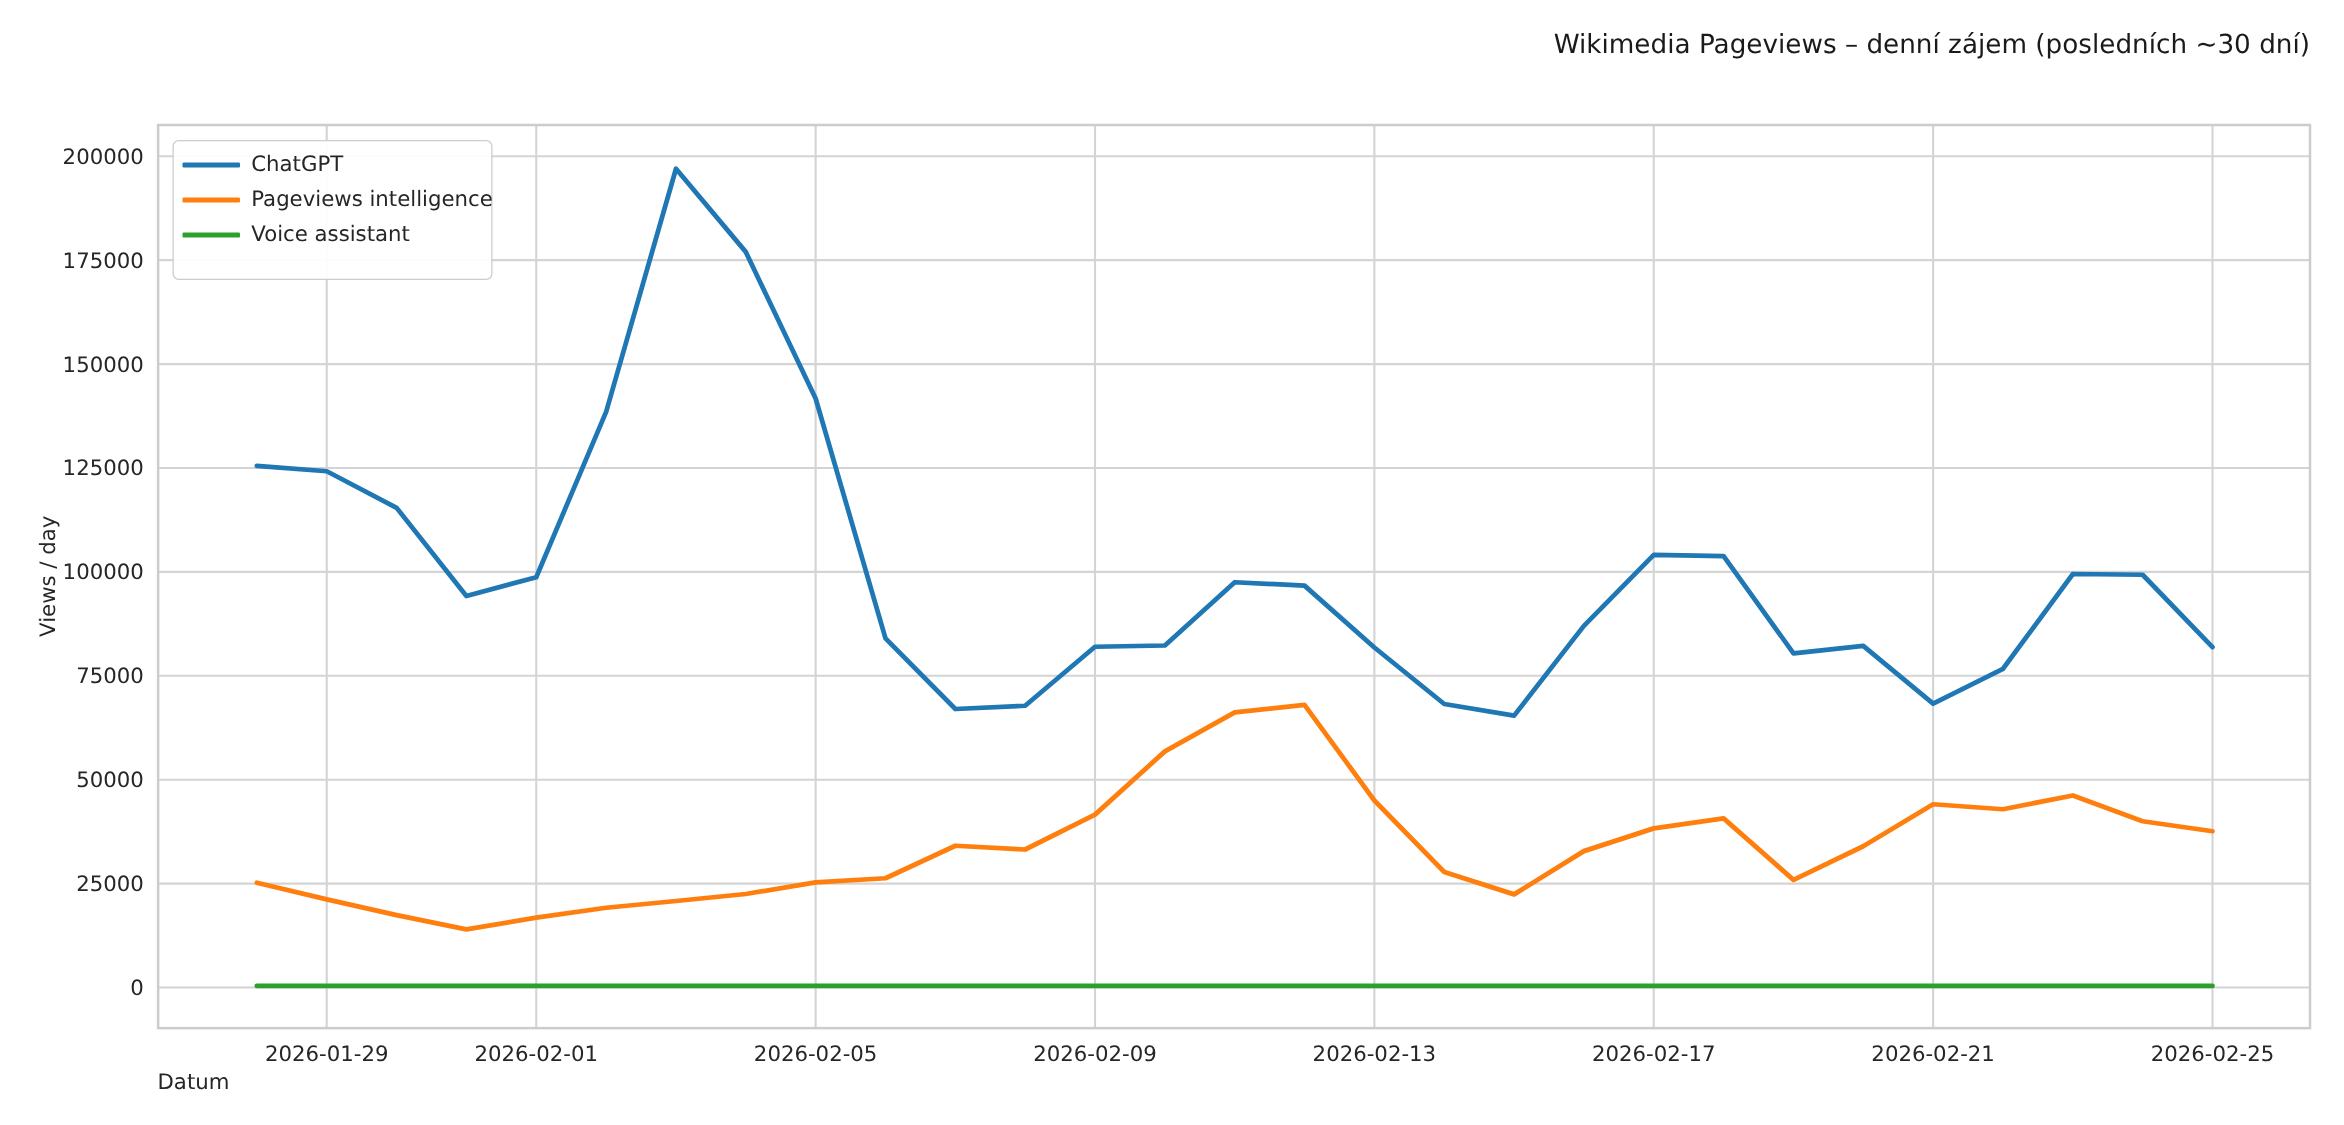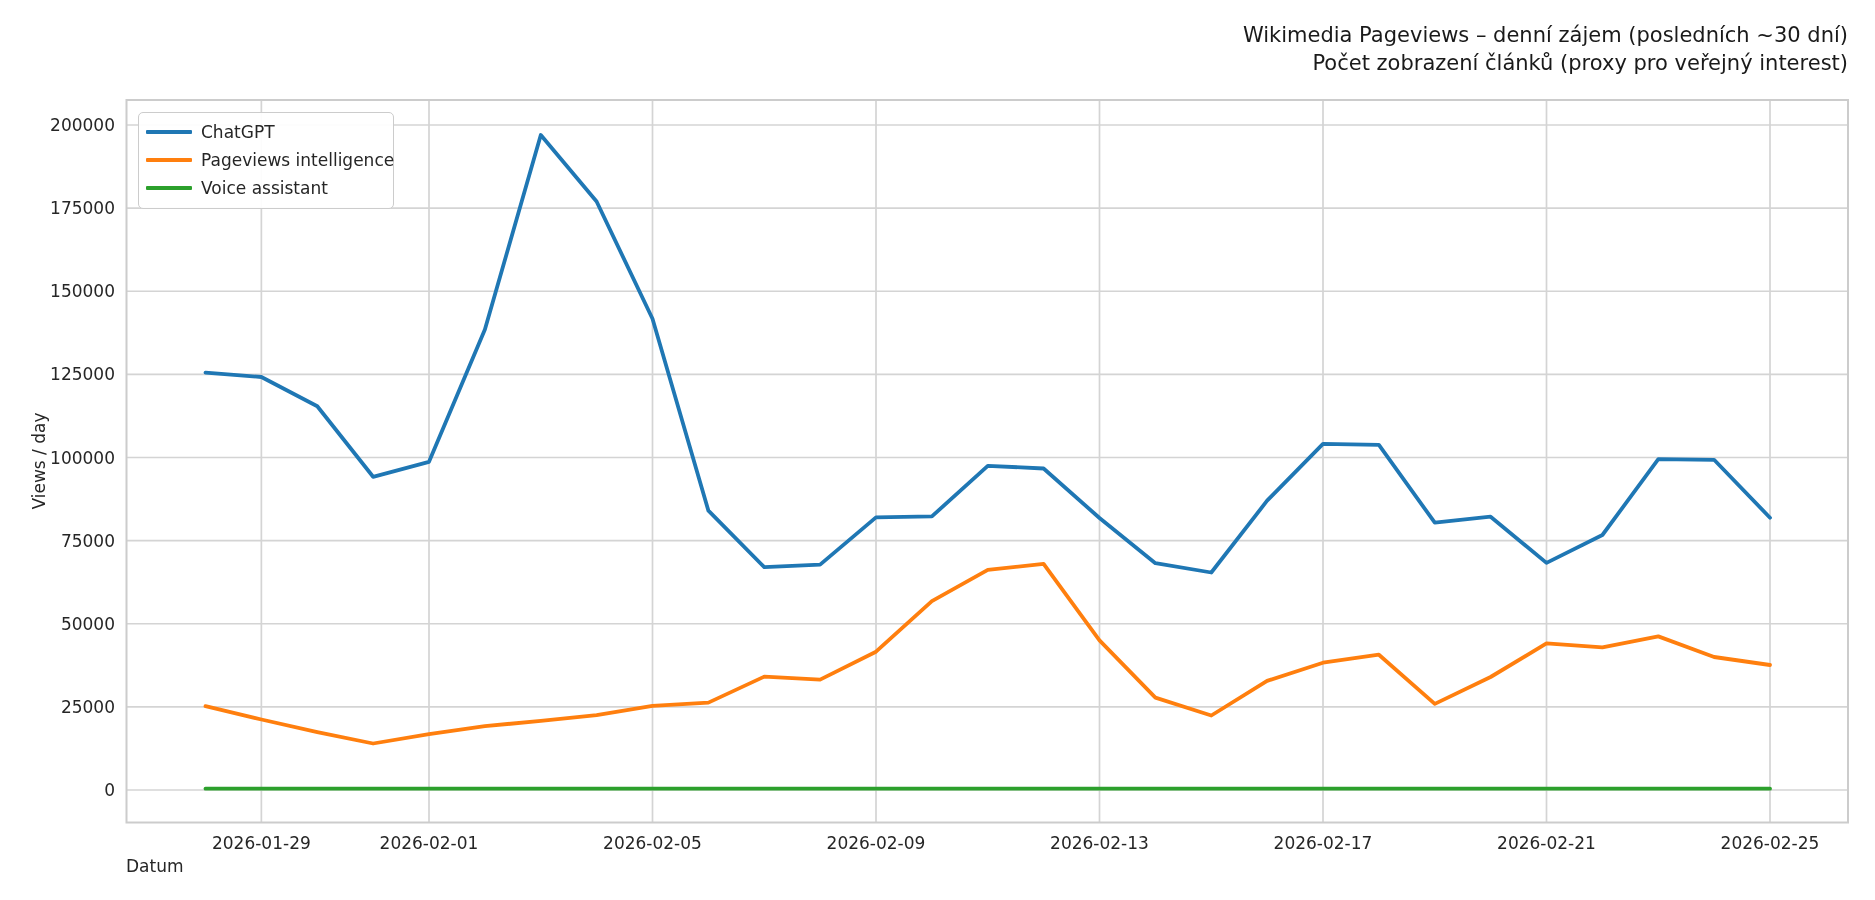--- a/index.html
+++ b/index.html
@@ -23,21 +23,21 @@
   .y-axis-label{
     position:absolute;left:-186px;top:451px;width:450px;
     text-align:center;font-size:17px;color:#262626;
     transform:rotate(-90deg);
   }
   .legend{
     position:absolute;left:138px;top:112px;
     width:256px;
     background:rgba(255,255,255,0.92);
     border:1.5px solid #cccccc;border-radius:5px;
-    padding:5px 0 6px 0;
+    padding:5px 0 21px 0;
     box-sizing:border-box;
   }
   .legend-row{
     display:flex;align-items:center;height:28px;padding-left:7px;
   }
   .legend-swatch{width:46px;height:4.5px;border-radius:1px;flex:0 0 auto;}
   .legend-label{margin-left:9px;font-size:17px;color:#262626;white-space:nowrap;}
   text{font-family:"DejaVu Sans","Liberation Sans",sans-serif;}
 </style>
 </head>
@@ -81,21 +81,20 @@
       <text x="652.5" y="849" text-anchor="middle" font-size="17" fill="#262626">2026-02-05</text>
       <text x="876" y="849" text-anchor="middle" font-size="17" fill="#262626">2026-02-09</text>
       <text x="1099.5" y="849" text-anchor="middle" font-size="17" fill="#262626">2026-02-13</text>
       <text x="1323" y="849" text-anchor="middle" font-size="17" fill="#262626">2026-02-17</text>
       <text x="1546.5" y="849" text-anchor="middle" font-size="17" fill="#262626">2026-02-21</text>
       <text x="1770" y="849" text-anchor="middle" font-size="17" fill="#262626">2026-02-25</text>
     </svg>
 
   <div class="chart-title">
     <div>Wikimedia Pageviews – denní zájem (posledních ~30 dní)</div>
-    <div>Počet zobrazení článků (proxy pro veřejný interest)</div>
   </div>
 
   <div class="y-axis-label">Views / day</div>
   <div class="x-axis-label">Datum</div>
 
   <div class="legend">
     <div class="legend-row">
       <div class="legend-swatch" style="background: rgb(31, 119, 180);"></div>
       <div class="legend-label">ChatGPT</div>
     </div>

